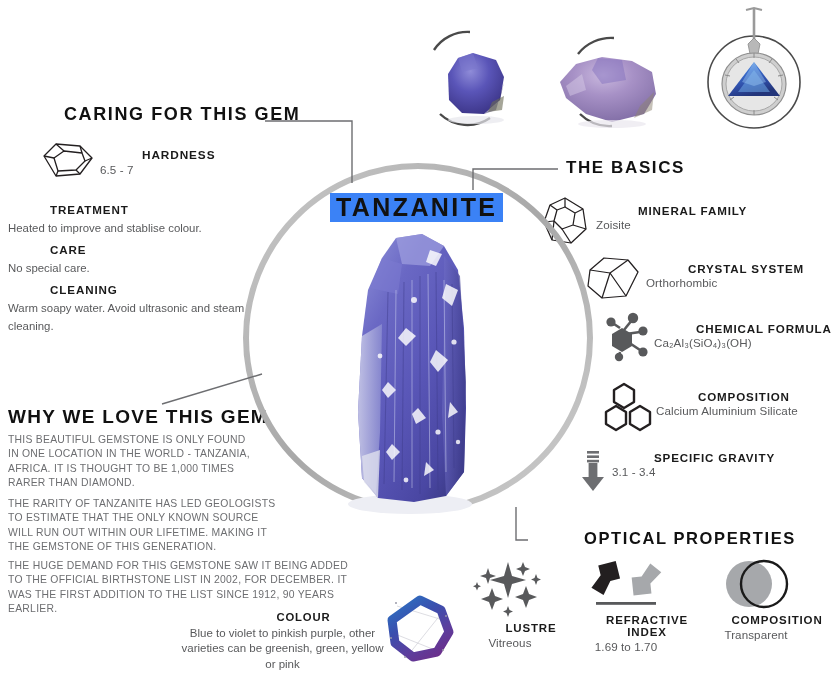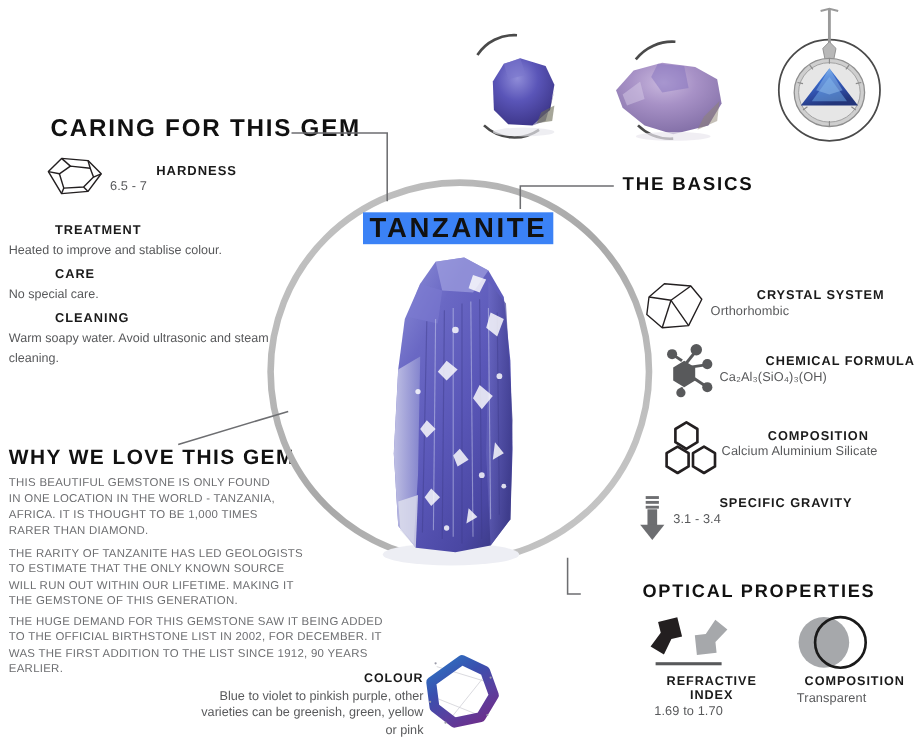--- a/index.html
+++ b/index.html
@@ -13,21 +13,21 @@
   }
   .stage { position: absolute; inset: 0; }
   .abs { position: absolute; }
 
   
   .sec-head {
     font-weight: bold;
     letter-spacing: 1.6px;
     color: #111;
   }
-  .h-caring { left: 46px; top: 104px; font-size: 22px; }
+  .h-caring { left: 64px; top: 104px; font-size: 18px; }
   .h-basics { left: 566px; top: 158px; font-size: 17px; }
   .h-why    { left: 8px;  top: 406px; font-size: 19px; letter-spacing: 1.3px; }
   .h-optical{ left: 537px; top: 529px; font-size: 16.5px; margin-left: 47px; }
 
   
   .lbl {
     font-weight: bold;
     letter-spacing: .65px;
     font-size: 11.3px;
     color: #1a1a1a;
@@ -70,21 +70,21 @@
     letter-spacing: .25px;
   }
 
   
   .opt-col { position: absolute; text-align: center; }
   .opt-col .lbl { display: block; letter-spacing: .85px; font-size: 11.5px; }
   .opt-col .val { display: block; margin-top: 2px; font-size: 11.6px; }
 
   .colour-txt {
     position: absolute;
-    text-align: right;
+    text-align: center;
     font-size: 11.5px;
     color: #58595b;
     line-height: 1.38;
   }
   .colour-txt .lbl { display:block; letter-spacing:.85px; color:#1a1a1a; }
 
   
   .title {
     position: absolute;
     left: 330px; top: 193px;
@@ -291,20 +291,39 @@
     <span class="lbl">CARE</span>
     <span class="body-txt">No special care.</span>
   </div>
   <div class="care-item" style="top:283px;">
     <span class="lbl">CLEANING</span>
     <span class="body-txt">Warm soapy water. Avoid ultrasonic and steam cleaning.</span>
   </div>
 
   <div class="abs sec-head h-basics">THE BASICS</div>
 
+  <div class="basic-row" style="left:540px;top:196px;width:290px;height:54px;">
+    <svg class="ico" width="50" height="50" viewBox="0 0 50 50">
+      <g fill="none" stroke="#231f20" stroke-width="1.25" stroke-linejoin="round">
+        <path d="M25 2 L43 13 L46 33 L31 47 L12 44 L4 26 L10 9 Z"></path>
+        <path d="M25 11 L35 17 L33 29 L22 33 L14 25 L17 14 Z"></path>
+        <path d="M25 2 L25 11"></path>
+          <path d="M43 13 L35 17"></path>
+          <path d="M46 33 L33 29"></path>
+        <path d="M31 47 L22 33"></path>
+          <path d="M12 44 L14 25"></path>
+          <path d="M4 26 L14 25"></path>
+        <path d="M10 9 L17 14"></path>
+      </g>
+    </svg>
+    <div class="txt" style="left:56px;top:8px;">
+      <span class="lbl">MINERAL FAMILY</span>
+      <span class="val">Zoisite</span>
+    </div>
+  </div>
 
   <div class="basic-row" style="left:584px;top:256px;width:250px;height:52px;">
     <svg class="ico" width="56" height="46" viewBox="0 0 56 46">
       <g fill="none" stroke="#231f20" stroke-width="1.25" stroke-linejoin="round">
         <path d="M6 14 L20 2 L44 4 L54 16 L42 40 L18 42 L4 30 Z"></path>
         <path d="M6 14 L26 17 L42 40"></path>
         <path d="M26 17 L44 4"></path>
         <path d="M26 17 L18 42"></path>
       </g>
     </svg>
@@ -399,20 +418,36 @@
     <path d="M31 2 L52 12 L60 34 L48 54 L24 59 L6 45 L3 22 Z" fill="none" stroke="url(#ringCol)" stroke-width="9" stroke-linejoin="round"></path>
     <g fill="#9a9aa8">
       <circle cx="7" cy="5" r="1"></circle>
         <circle cx="57" cy="18" r="1"></circle>
       <circle cx="54" cy="52" r="1"></circle>
         <circle cx="16" cy="59" r="1"></circle>
       <circle cx="2" cy="40" r="1"></circle>
     </g>
   </svg>
 
+  <div class="opt-col" style="left:452px;top:556px;width:116px;">
+    <svg width="72" height="62" viewBox="0 0 72 62" style="margin:0 auto 4px;">
+      <g fill="#58595b">
+        <path d="M34 6 L38 20 L52 24 L38 28 L34 42 L30 28 L16 24 L30 20 Z"></path>
+        <path d="M52 30 L55 38 L63 41 L55 44 L52 52 L49 44 L41 41 L49 38 Z"></path>
+        <path d="M18 32 L21 40 L29 43 L21 46 L18 54 L15 46 L7 43 L15 40 Z"></path>
+        <path d="M14 12 L16 18 L22 20 L16 22 L14 28 L12 22 L6 20 L12 18 Z"></path>
+        <path d="M49 6 L51 11 L56 13 L51 15 L49 20 L47 15 L42 13 L47 11 Z"></path>
+        <path d="M62 18 L63.5 22 L67 23.5 L63.5 25 L62 29 L60.5 25 L57 23.5 L60.5 22 Z"></path>
+        <path d="M34 50 L35.5 54 L39 55.5 L35.5 57 L34 61 L32.5 57 L29 55.5 L32.5 54 Z"></path>
+        <path d="M3 26 L4.2 29 L7 30.2 L4.2 31.4 L3 34.4 L1.8 31.4 L-1 30.2 L1.8 29 Z"></path>
+      </g>
+    </svg>
+    <span class="lbl">LUSTRE</span>
+    <span class="val">Vitreous</span>
+  </div>
 
   <div class="opt-col" style="left:550px;top:560px;width:152px;">
     <svg width="80" height="52" viewBox="0 0 80 52" style="margin:0 auto 2px;">
       <path d="M34 4 L34 22 L24 22 L14 34 L4 24 L16 14 L16 4 Z" fill="#231f20" transform="rotate(-14 20 20)"></path>
       <path d="M46 34 L46 16 L56 16 L66 4 L76 14 L64 24 L64 34 Z" fill="#a6a8ab" transform="rotate(-6 60 20)"></path>
       <rect x="10" y="42" width="60" height="2.8" fill="#58595b"></rect>
     </svg>
     <span class="lbl">REFRACTIVE INDEX</span>
     <span class="val">1.69 to 1.70</span>
   </div>

